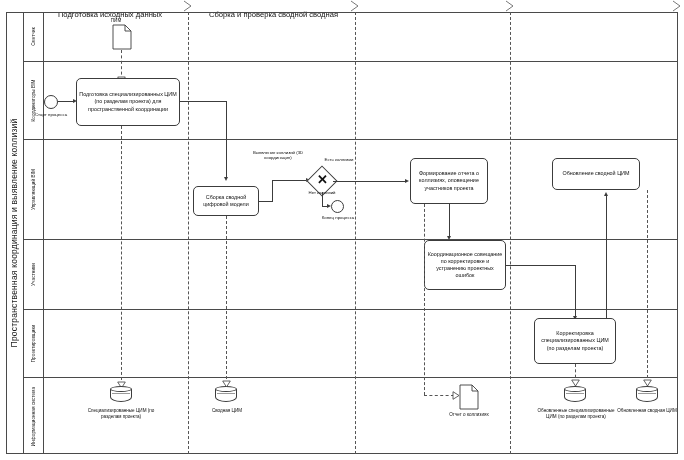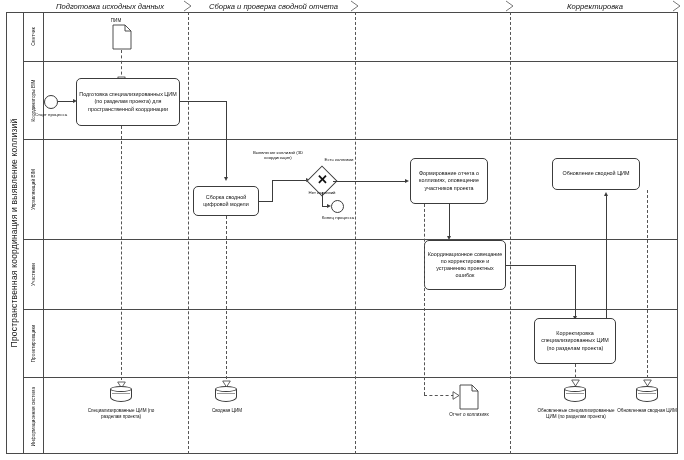--- a/index.html
+++ b/index.html
@@ -8,21 +8,21 @@
 
   .pool-frame{position:absolute;left:6px;top:12px;width:672px;height:442px;border:1px solid #4a4a4a;box-sizing:border-box;}
   .pool-title{position:absolute;left:6px;top:12px;width:18px;height:442px;border-right:1px solid #4a4a4a;box-sizing:border-box;display:flex;align-items:center;justify-content:center;}
   .pool-title span{transform:rotate(-90deg);white-space:nowrap;font-size:8.5px;letter-spacing:.2px;}
 
   .lane{position:absolute;left:24px;border-bottom:1px solid #4a4a4a;box-sizing:border-box;width:654px;}
   .lane-hdr{position:absolute;left:0;top:0;width:20px;height:100%;border-right:1px solid #4a4a4a;box-sizing:border-box;display:flex;align-items:center;justify-content:center;}
   .lane-hdr span{transform:rotate(-90deg);white-space:nowrap;font-size:4.6px;letter-spacing:.1px;color:#222;}
 
   .phase-sep{position:absolute;border-left:1px dashed #555;width:0;}
-  .hdr-cell{position:absolute;top:0;height:12px;display:flex;align-items:center;justify-content:center;font-size:7.6px;color:#111;font-style:italic;}
+  .hdr-cell{position:absolute;top:8px;height:12px;display:flex;align-items:center;justify-content:center;font-size:7.6px;color:#111;}
   .chev{position:absolute;top:0;height:12px;width:10px;}
 
   .task{position:absolute;border:1px solid #3c3c3c;border-radius:5px;background:#fff;display:flex;align-items:center;justify-content:center;text-align:center;padding:2px;box-sizing:border-box;font-size:5.4px;line-height:1.3;color:#111;}
 
   .evt{position:absolute;border:1px solid #3c3c3c;border-radius:50%;background:#fff;box-sizing:border-box;}
   .evt.end{border-width:1.6px;}
   .evt-lbl{position:absolute;font-size:4.4px;text-align:center;line-height:1.25;color:#111;}
 
   .gw{position:absolute;width:22px;height:22px;border:1px solid #3c3c3c;background:#fff;transform:rotate(45deg);box-sizing:border-box;}
   .gw-x{position:absolute;font-size:13px;font-weight:bold;line-height:1;color:#111;}
@@ -43,22 +43,21 @@
   .ah.r{border-left:4px solid #3c3c3c;border-top:2.6px solid transparent;border-bottom:2.6px solid transparent;}
   .ah.d{border-top:4px solid #3c3c3c;border-left:2.6px solid transparent;border-right:2.6px solid transparent;}
   .ah.u{border-bottom:4px solid #3c3c3c;border-left:2.6px solid transparent;border-right:2.6px solid transparent;}
 </style>
 </head>
 <body>
 
 <div id="stage">
 
   <div class="hdr-cell" style="left:30px;width:160px;">Подготовка исходных данных</div>
-  <div class="hdr-cell" style="left:196px;width:155px;">Сборка и проверка сводной отчета</div>
-  <div class="hdr-cell" style="left:515px;width:160px;">Корректировка</div>
+  <div class="hdr-cell" style="left:196px;width:155px;">Сборка и проверка сводной сводная</div>
 
   <svg class="chev" style="left:183px;" width="10" height="12" viewBox="0 0 10 12">
       <path d="M1 1 L8 6 L1 11" fill="none" stroke="#555" stroke-width="0.8"></path>
     </svg>
   <svg class="chev" style="left:350px;" width="10" height="12" viewBox="0 0 10 12">
       <path d="M1 1 L8 6 L1 11" fill="none" stroke="#555" stroke-width="0.8"></path>
     </svg>
   <svg class="chev" style="left:505px;" width="10" height="12" viewBox="0 0 10 12">
       <path d="M1 1 L8 6 L1 11" fill="none" stroke="#555" stroke-width="0.8"></path>
     </svg>

